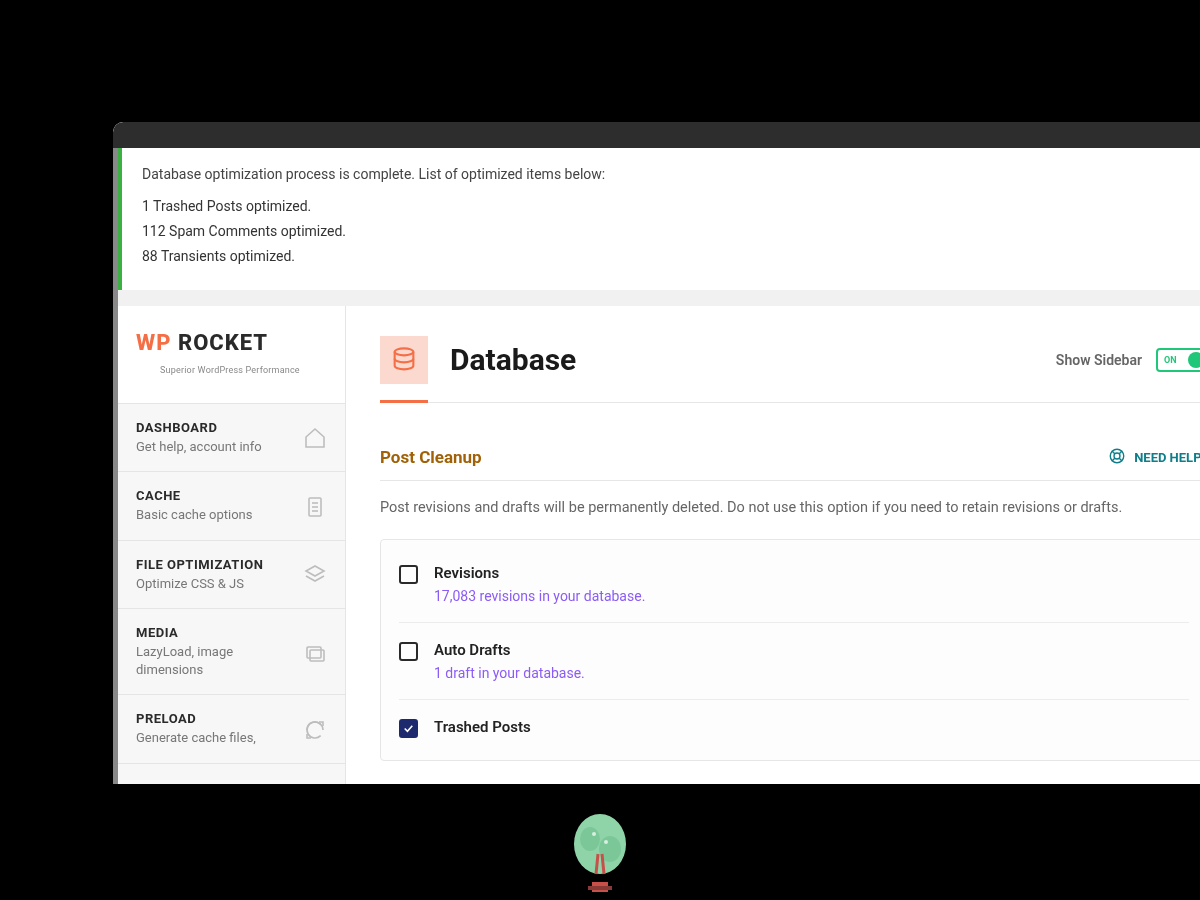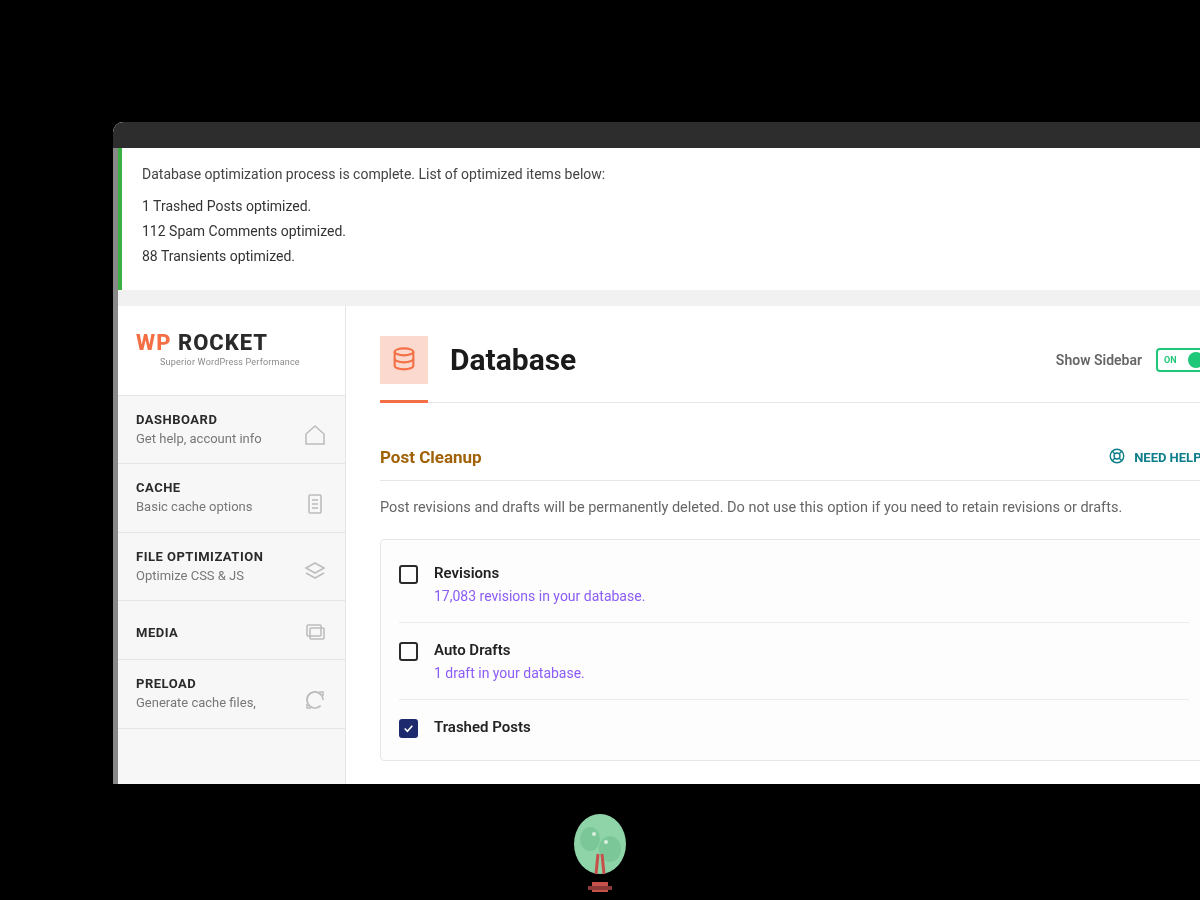--- a/index.html
+++ b/index.html
@@ -71,27 +71,27 @@
 .logo-text {
   font-size: 22px;
   font-weight: 800;
   letter-spacing: 1px;
 }
 .logo-wp { color: #f56f46; }
 .logo-rocket { color: #2a2a2a; }
 .logo-tag {
   font-size: 9px;
   color: #888;
-  margin-top: 2px;
+  margin-top: 10px;
   letter-spacing: 0.2px;
   padding-left: 24px;
 }
 .nav-item {
   display: flex;
-  align-items: flex-end;
+  align-items: center;
   justify-content: space-between;
   padding: 16px 18px 16px 18px;
   border-bottom: 1px solid #e5e5e5;
   cursor: pointer;
   background: #f7f7f7;
 }
 .nav-text { flex: 1; }
 .nav-title {
   font-size: 13px;
   font-weight: 700;
@@ -335,20 +335,21 @@
             <svg viewBox="0 0 24 24" fill="none" stroke="currentColor" stroke-width="1.6">
                 <polygon points="12,3 21,8 12,13 3,8"></polygon>
                 <polyline points="3,13 12,18 21,13"></polyline>
               </svg>
           </span>
         </div>
 
         <div class="nav-item">
           <div class="nav-text">
             <div class="nav-title">MEDIA</div>
+            <div class="nav-sub">LazyLoad, image dimensions</div>
           </div>
           <span class="nav-icon">
             <svg viewBox="0 0 24 24" fill="none" stroke="currentColor" stroke-width="1.6">
                 <rect x="4" y="6" width="14" height="11" rx="1"></rect>
                 <rect x="7" y="9" width="14" height="11" rx="1"></rect>
               </svg>
           </span>
         </div>
 
         <div class="nav-item">

